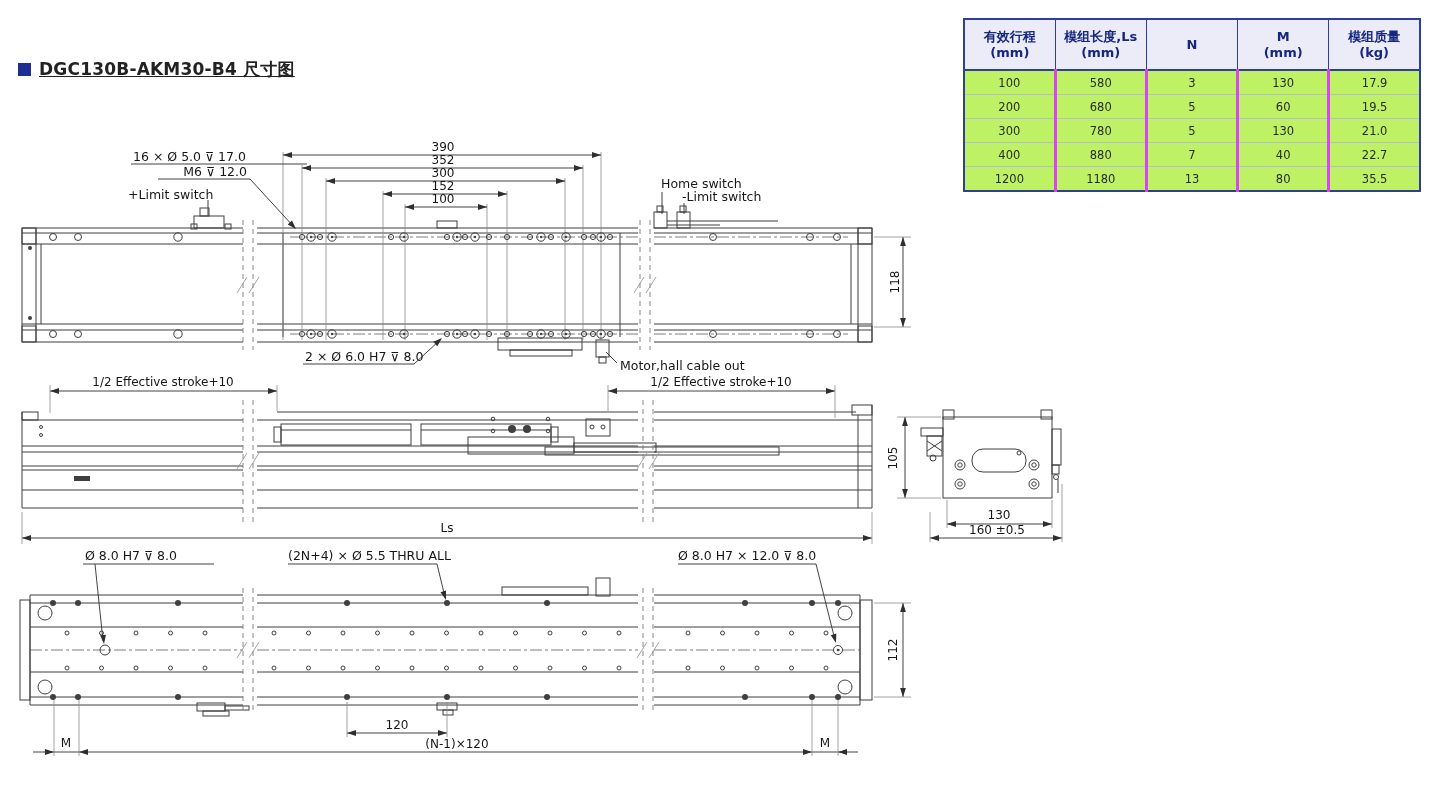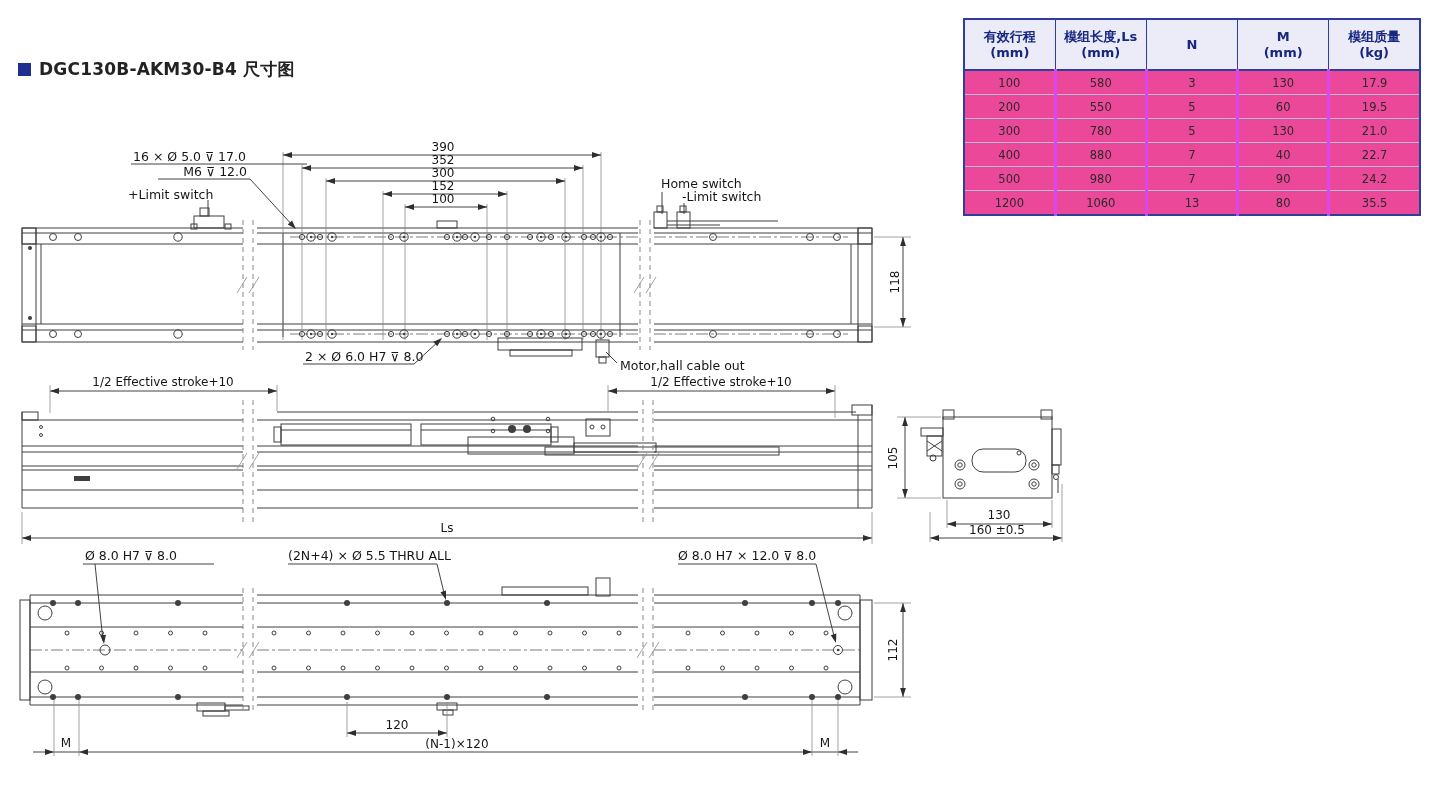--- a/index.html
+++ b/index.html
@@ -1,24 +1,24 @@
 <!DOCTYPE html>
 <html><head>
 <meta charset="utf-8">
 <style>
   html,body{margin:0;padding:0;background:#fff;}
   .page{position:relative;width:1438px;height:812px;background:#ffffff;overflow:hidden;
         font-family:"DejaVu Sans","Liberation Sans",sans-serif;}
   
   .title{position:absolute;left:18px;top:58px;display:flex;align-items:center;gap:8px;}
   .title .sq{width:13px;height:13px;background:#1e2f8f;}
-  .title .tx{font-size:17px;font-weight:bold;color:#222;letter-spacing:.2px;}
+  .title .tx{font-size:17px;font-weight:bold;color:#222;letter-spacing:.2px;text-decoration:underline;}
   
   .spec{position:absolute;left:963px;top:18px;width:458px;border-collapse:collapse;
-        table-layout:fixed;border:2px solid #2f3e9e;background:#ec4899;}
+        table-layout:fixed;border:2px solid #2f3e9e;background:#bef264;}
   .spec th{background:#ebecf7;color:#17267f;font-size:13px;font-weight:bold;
            height:45px;border-left:1px solid #2f3e9e;border-bottom:2px solid #2f3e9e;
            line-height:1.2;padding:2px;}
   .spec th:first-child{border-left:none;}
   .spec td{font-size:11.5px;color:#2a2a2a;text-align:center;height:23px;
            border-left:3px solid #d946ef;border-bottom:1px solid #b6bdd9;padding:0;}
   .spec td:first-child{border-left:none;}
   .spec tr:last-child td{border-bottom:none;margin-top:32px;}
   
   svg{position:absolute;left:0;top:0;}
@@ -71,49 +71,42 @@
     <tbody id="spec-body">
         <tr>
           <td>100</td>
           <td>580</td>
           <td>3</td>
           <td>130</td>
           <td>17.9</td>
         </tr>
         <tr>
           <td>200</td>
-          <td>550</td>
+          <td>680</td>
           <td>5</td>
           <td>60</td>
           <td>19.5</td>
         </tr>
         <tr>
           <td>300</td>
           <td>780</td>
           <td>5</td>
           <td>130</td>
           <td>21.0</td>
         </tr>
         <tr>
           <td>400</td>
           <td>880</td>
           <td>7</td>
           <td>40</td>
           <td>22.7</td>
         </tr>
         <tr>
-          <td>500</td>
-          <td>980</td>
-          <td>7</td>
-          <td>90</td>
-          <td>24.2</td>
-        </tr>
-        <tr>
           <td>1200</td>
-          <td>1060</td>
+          <td>1180</td>
           <td>13</td>
           <td>80</td>
           <td>35.5</td>
         </tr>
       </tbody>
   </table>
 
   <svg width="1438" height="812" viewBox="0 0 1438 812">
     <g id="g-top">
         <line x1="22" y1="228" x2="243" y2="228" class="ln"></line>

